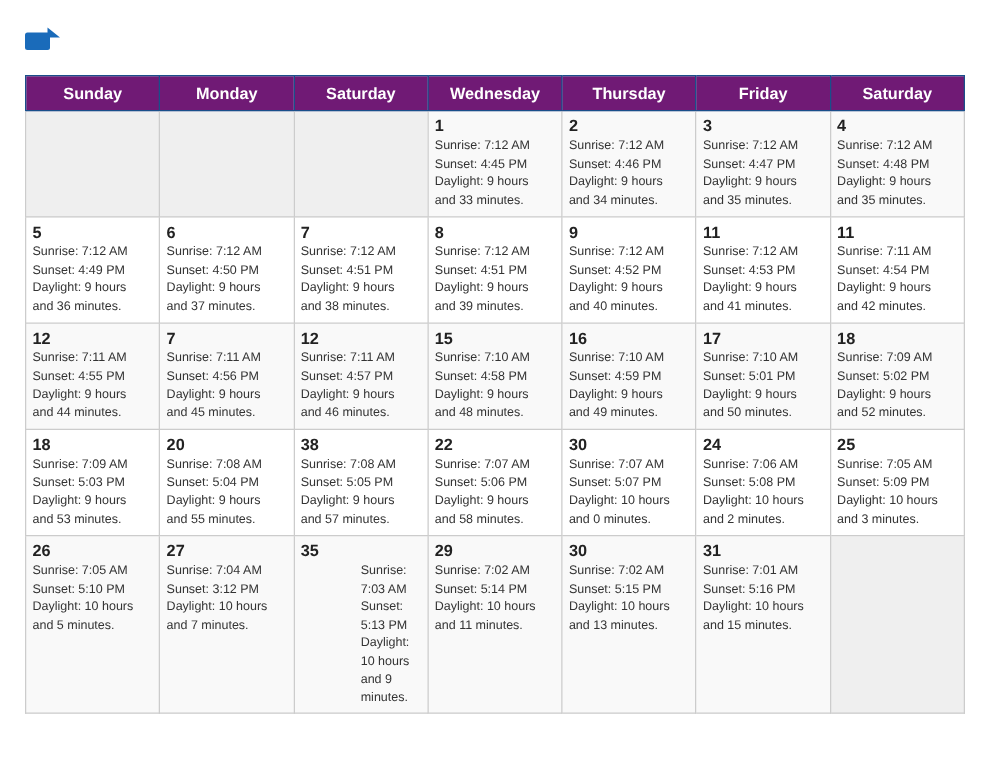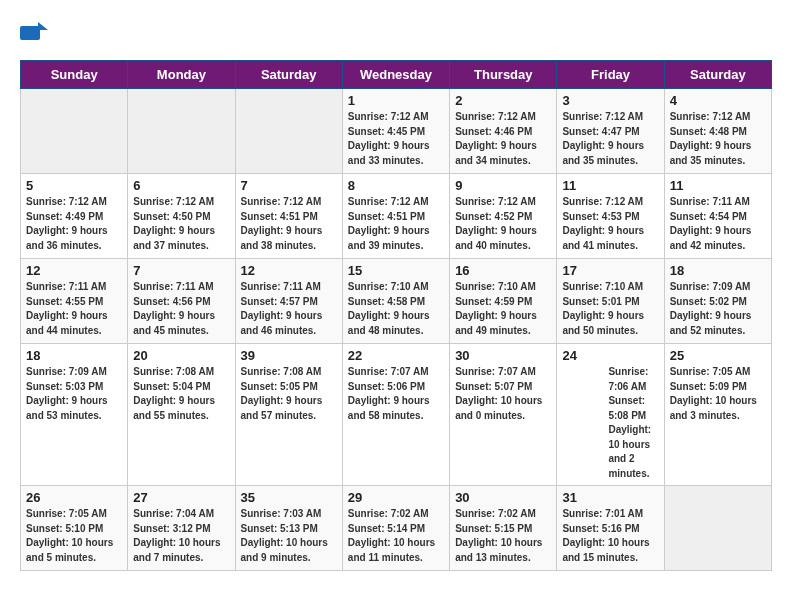--- a/index.html
+++ b/index.html
@@ -76,21 +76,20 @@
     .day-number {
       font-size: 13px;
       font-weight: bold;
       margin-bottom: 2px;
       color: #222;
     }
     .day-info {
       font-size: 10px;
       color: #333;
       line-height: 1.45;
-      font-weight: bold;
     }
     .empty-cell {
       background: #efefef !important;
     }
   </style>
 </head>
 <body>
 
 <div class="header">
   <div class="logo">
@@ -267,21 +266,21 @@
 and 53 minutes.</div>
         </td>
         <td>
           <div class="day-number">20</div>
           <div class="day-info" style="white-space: pre-line;">Sunrise: 7:08 AM
 Sunset: 5:04 PM
 Daylight: 9 hours
 and 55 minutes.</div>
         </td>
         <td>
-          <div class="day-number">39</div>
+          <div class="day-number">38</div>
           <div class="day-info" style="white-space: pre-line;">Sunrise: 7:08 AM
 Sunset: 5:05 PM
 Daylight: 9 hours
 and 57 minutes.</div>
         </td>
         <td>
           <div class="day-number">22</div>
           <div class="day-info" style="white-space: pre-line;">Sunrise: 7:07 AM
 Sunset: 5:06 PM
 Daylight: 9 hours
@@ -289,21 +288,21 @@
         </td>
         <td>
           <div class="day-number">30</div>
           <div class="day-info" style="white-space: pre-line;">Sunrise: 7:07 AM
 Sunset: 5:07 PM
 Daylight: 10 hours
 and 0 minutes.</div>
         </td>
         <td>
           <div class="day-number">24</div>
-          <div class="day-info" style="white-space: pre-line; margin-left: 46px;">Sunrise: 7:06 AM
+          <div class="day-info" style="white-space: pre-line;">Sunrise: 7:06 AM
 Sunset: 5:08 PM
 Daylight: 10 hours
 and 2 minutes.</div>
         </td>
         <td>
           <div class="day-number">25</div>
           <div class="day-info" style="white-space: pre-line;">Sunrise: 7:05 AM
 Sunset: 5:09 PM
 Daylight: 10 hours
 and 3 minutes.</div>
@@ -319,21 +318,21 @@
         </td>
         <td>
           <div class="day-number">27</div>
           <div class="day-info" style="white-space: pre-line;">Sunrise: 7:04 AM
 Sunset: 3:12 PM
 Daylight: 10 hours
 and 7 minutes.</div>
         </td>
         <td>
           <div class="day-number">35</div>
-          <div class="day-info" style="white-space: pre-line;">Sunrise: 7:03 AM
+          <div class="day-info" style="white-space: pre-line; margin-left: 48px;">Sunrise: 7:03 AM
 Sunset: 5:13 PM
 Daylight: 10 hours
 and 9 minutes.</div>
         </td>
         <td>
           <div class="day-number">29</div>
           <div class="day-info" style="white-space: pre-line;">Sunrise: 7:02 AM
 Sunset: 5:14 PM
 Daylight: 10 hours
 and 11 minutes.</div>

